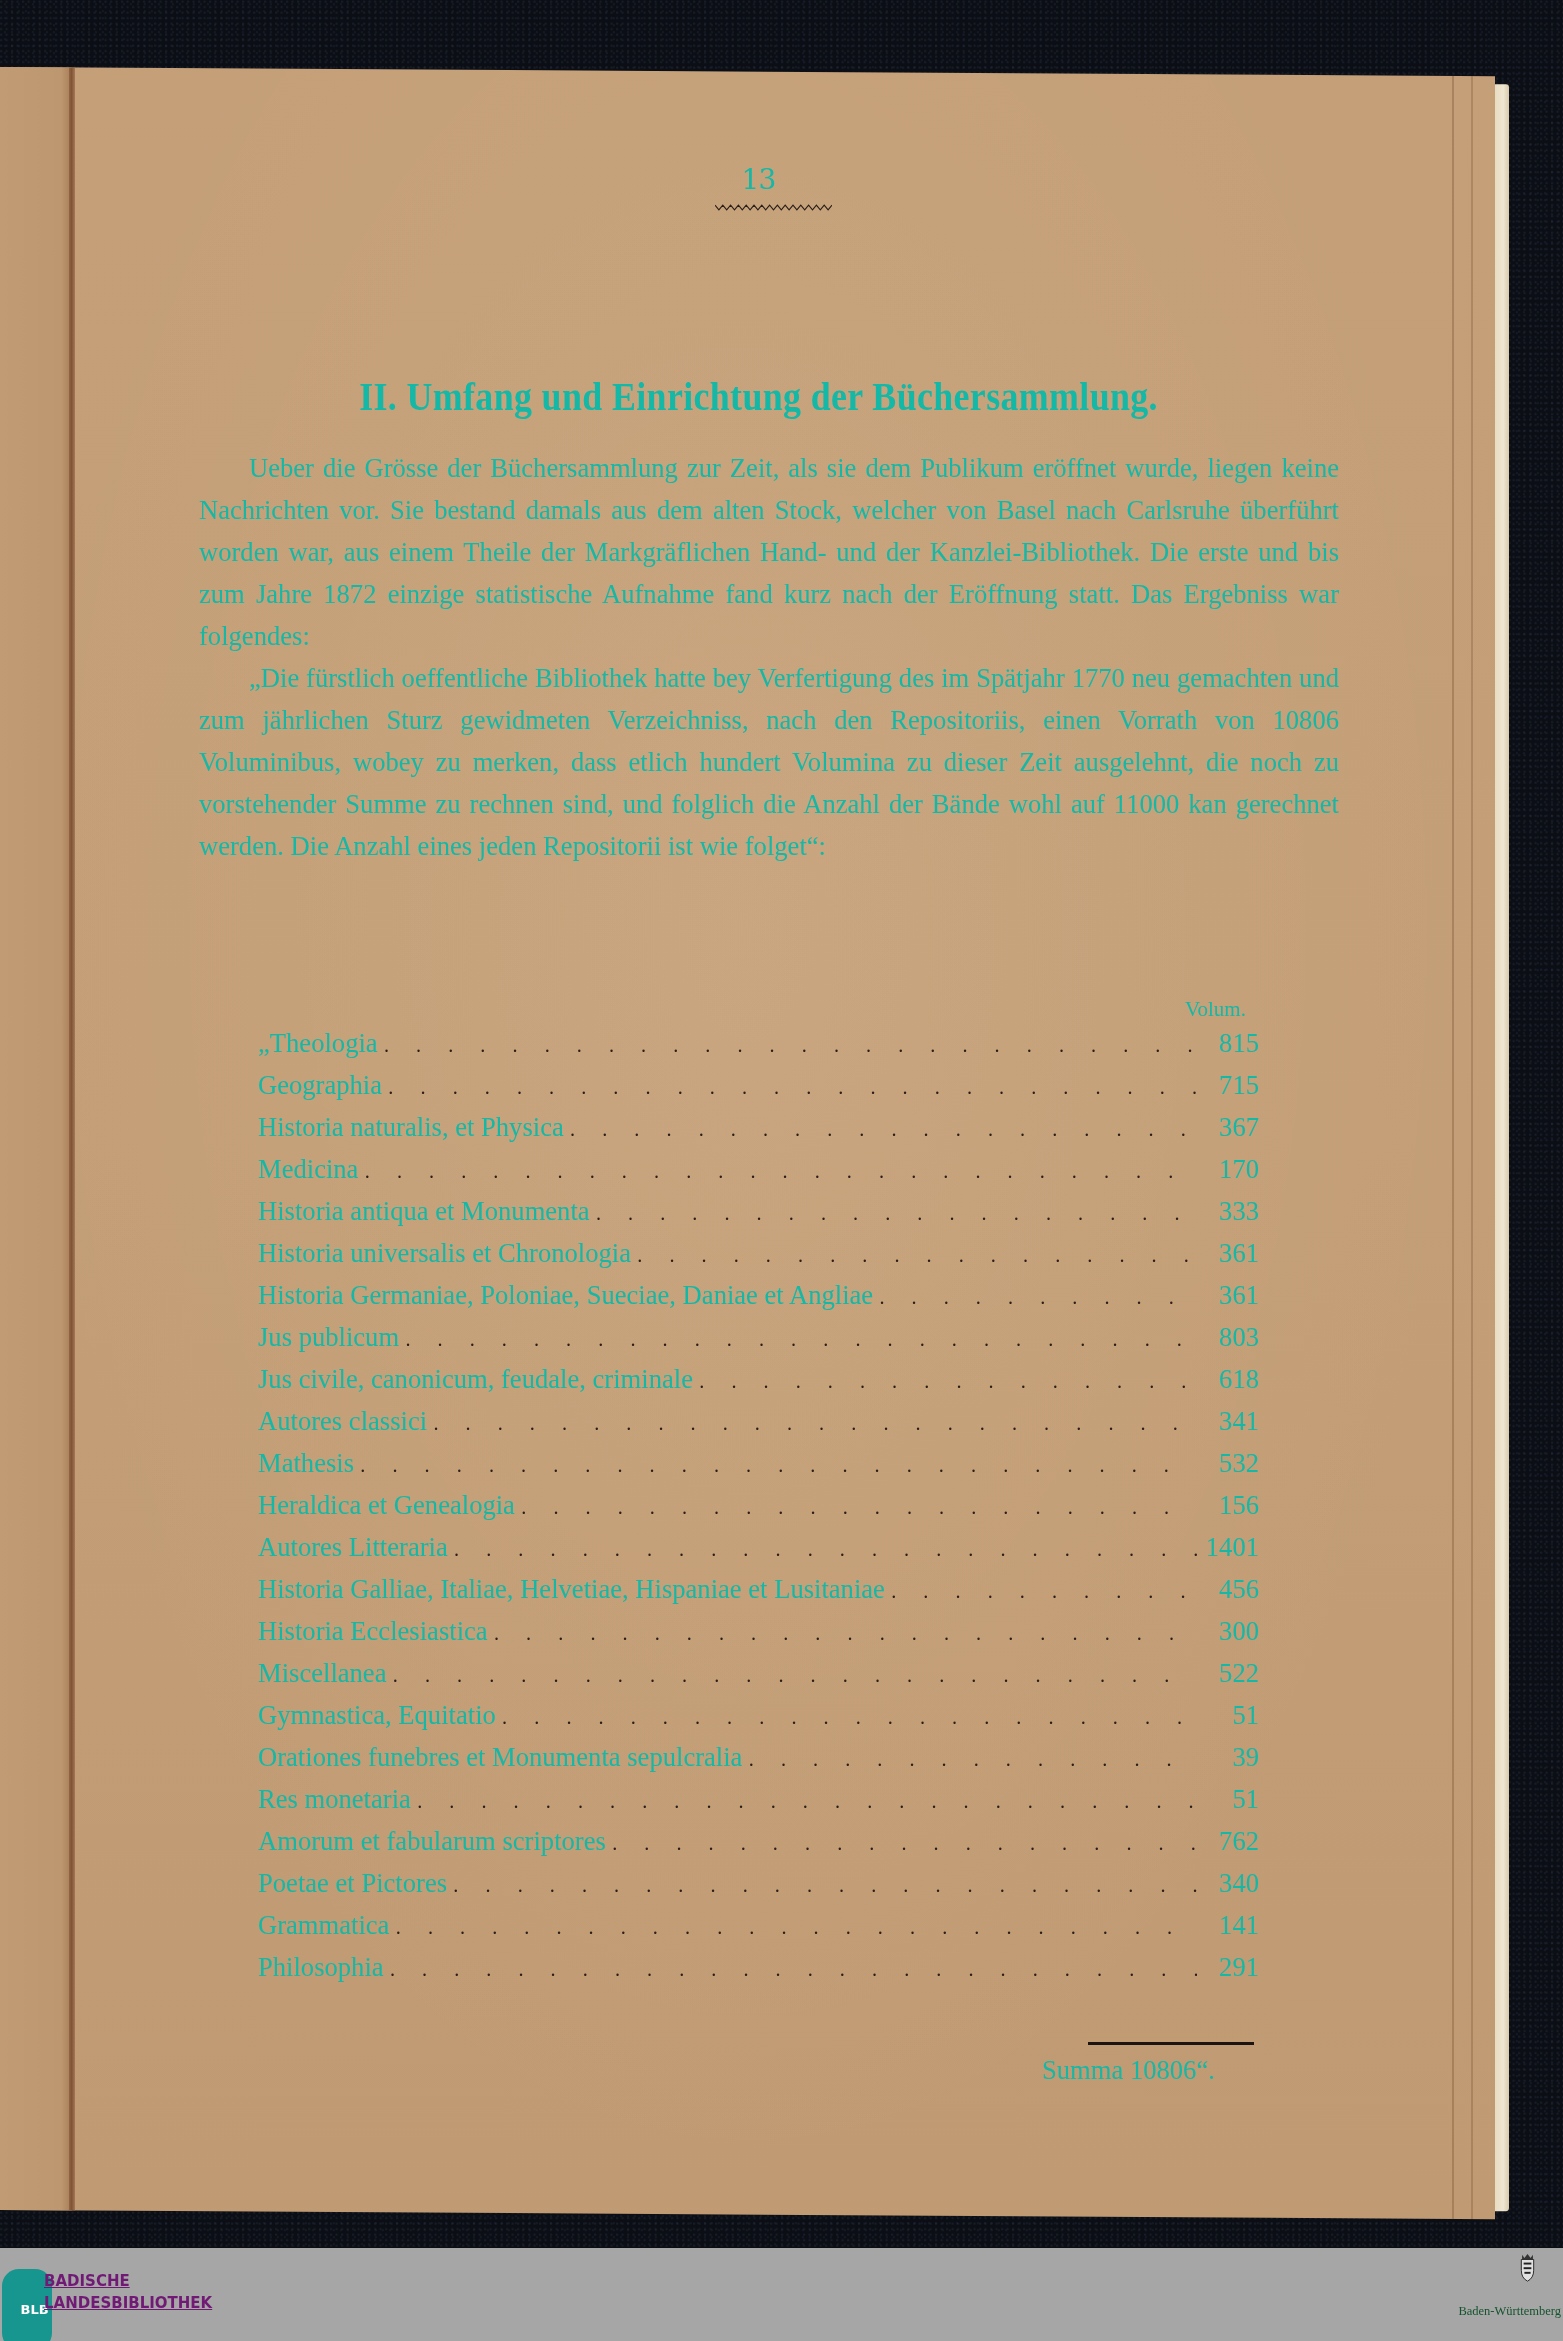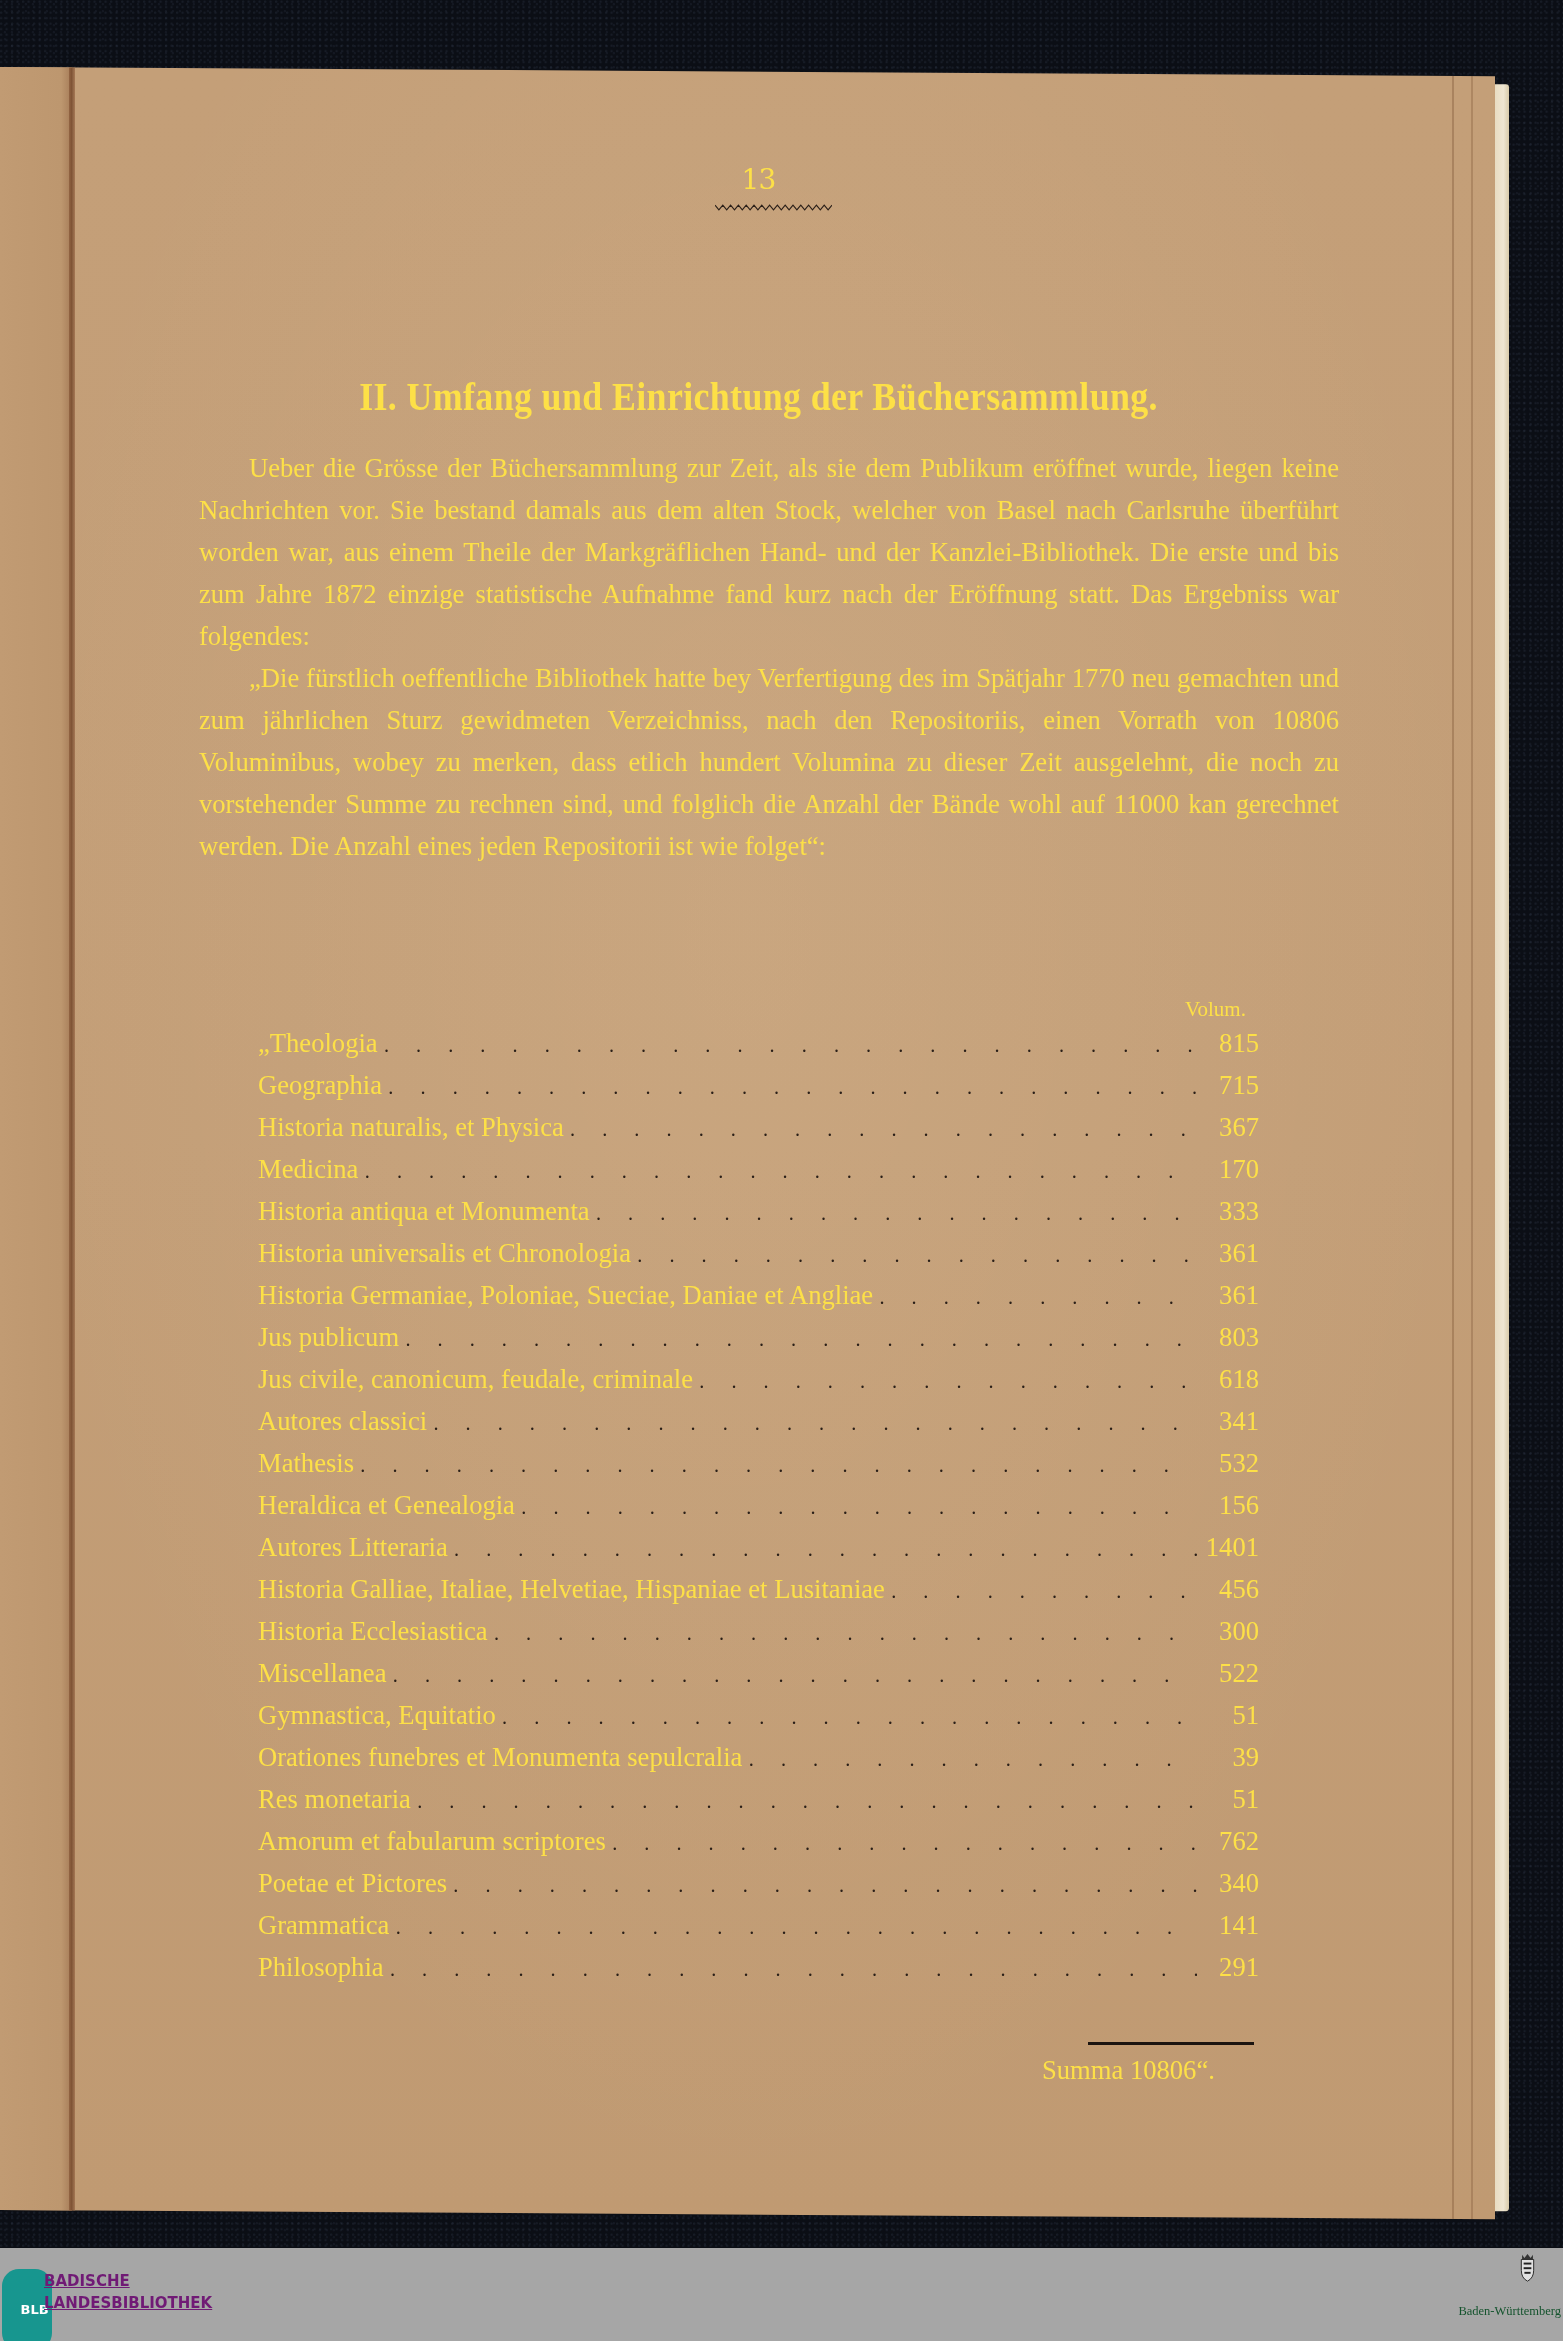--- a/index.html
+++ b/index.html
@@ -40,21 +40,21 @@
   .right-fold {
     position: absolute; right: 41px; top: 0; width: 1.6px; height: 100%;
     background: rgba(120,80,50,0.35);
   }
   .right-fold2 {
     position: absolute; right: 22px; top: 0; width: 1.6px; height: 100%;
     background: rgba(120,80,50,0.30);
   }
   .content {
     position: absolute; left: 0; top: 0; width: 1564px; height: 1981px;
-    color: #fde047;
+    color: #14b8a6;
   }
   .page-number {
     position: absolute; left: 0; width: 1517px; top: 163px; text-align: center;
     font-size: 28px; letter-spacing: -0.8px;
   }
   .wavy {
     position: absolute; left: 715px; top: 202px; width: 117px; height: 9.4px;
   }
   .chapter-title {
     position: absolute; left: 0; width: 1517px; top: 374px; text-align: center;

